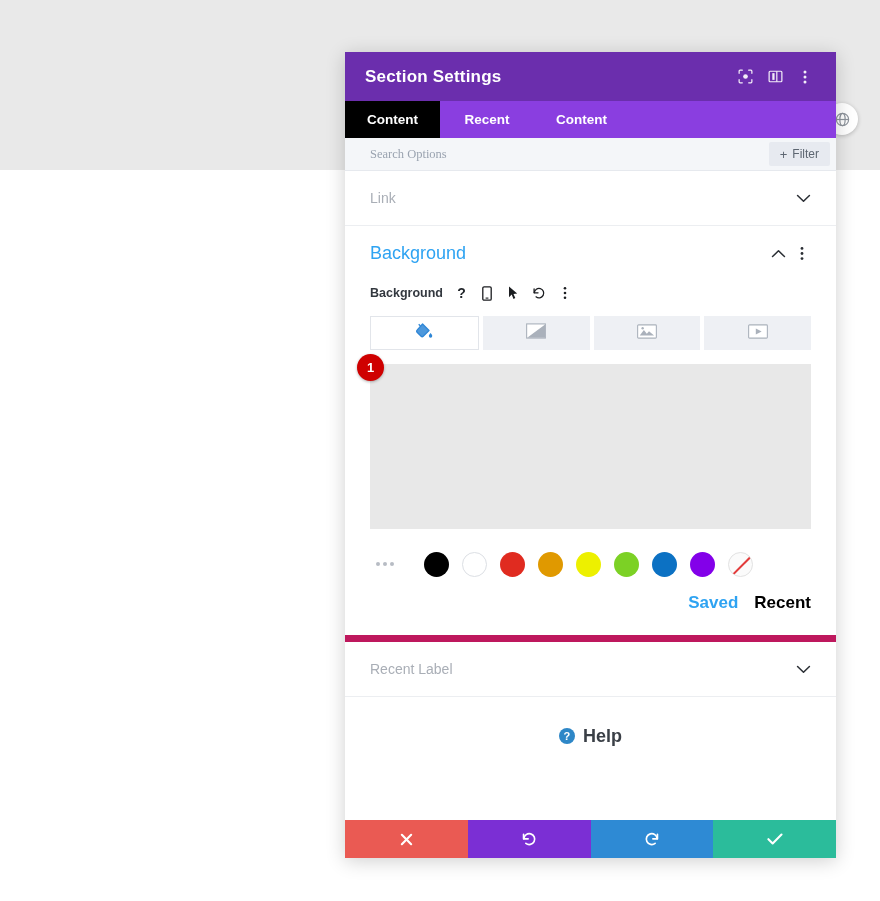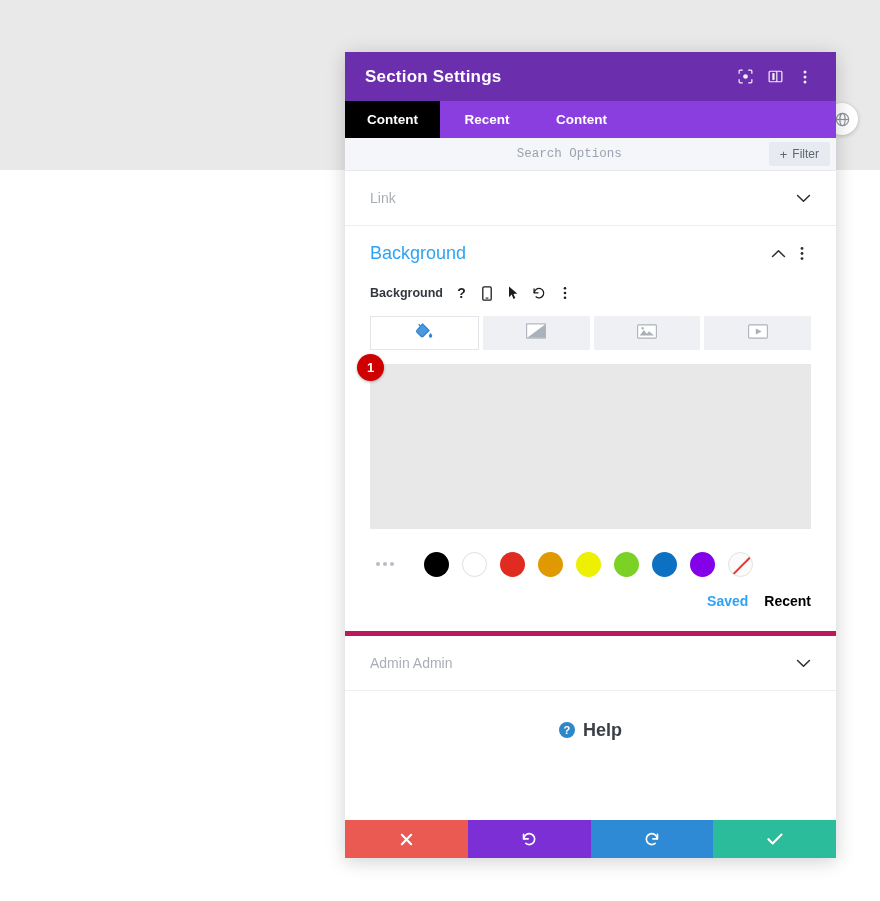--- a/index.html
+++ b/index.html
@@ -122,24 +122,23 @@
     align-items: center;
     padding-left: 25px;
     padding-right: 6px;
     flex: none;
   }
   .search-input {
     flex: 1;
     border: 0;
     background: transparent;
     outline: none;
-    font-family: Liberation Mono, monospace;
+    font-family: Liberation Serif, serif;
     font-size: 12.5px;
     color: #8b94a3;
-    text-align: center;
   }
   .search-input::placeholder { color: #9aa3b0; }
   .filter-btn {
     background: #e7eaf0;
     border-radius: 2px;
     height: 24px;
     display: flex;
     align-items: center;
     gap: 5px;
     padding: 0 11px;
@@ -166,21 +165,21 @@
     cursor: pointer;
   }
   .accordion-title {
     flex: 1;
     font-size: 14px;
     color: #a9aeb6;
     font-weight: normal;
   }
 
   
-  .section-open { border-bottom: 5px solid #be185d; padding-bottom: 22px; }
+  .section-open { border-bottom: 7px solid #be185d; padding-bottom: 22px; }
   .section-head {
     height: 54px;
     display: flex;
     align-items: center;
     padding: 0 22px 0 25px;
   }
   .section-head-title {
     flex: 1;
     font-size: 18px;
     color: #2ea3f2;
@@ -325,21 +324,21 @@
 
   
   .saved-recent {
     display: flex;
     justify-content: flex-end;
     gap: 16px;
     padding: 0 25px;
     margin-top: 12px;
   }
   .sr-link {
-    font-size: 14px;
+    font-size: 17px;
     font-weight: bold;
     cursor: pointer;
   }
   .sr-link.active { color: #2ea3f2; }
   .sr-link.inactive { color: #000000; }
 
   
   .help-row {
     height: 78px;
     display: flex;
@@ -576,21 +575,21 @@
         </div>
 
         <div class="saved-recent">
           <span class="sr-link active">Saved</span>
           <span class="sr-link inactive">Recent</span>
         </div>
 
       </div>
 
       <div class="accordion-row">
-        <div class="accordion-title">Admin Admin</div>
+        <div class="accordion-title">Recent Label</div>
         <span class="chevron">
           <svg width="15" height="9" viewBox="0 0 16 10" fill="none" stroke="#2b2f35" stroke-width="1.7" stroke-linecap="round" stroke-linejoin="round">
             <polyline points="1.4,1.6 8,8 14.6,1.6"></polyline>
           </svg>
         </span>
       </div>
 
       <div class="help-row">
         <span class="help-badge">?</span>
         <span class="help-text">Help</span>

